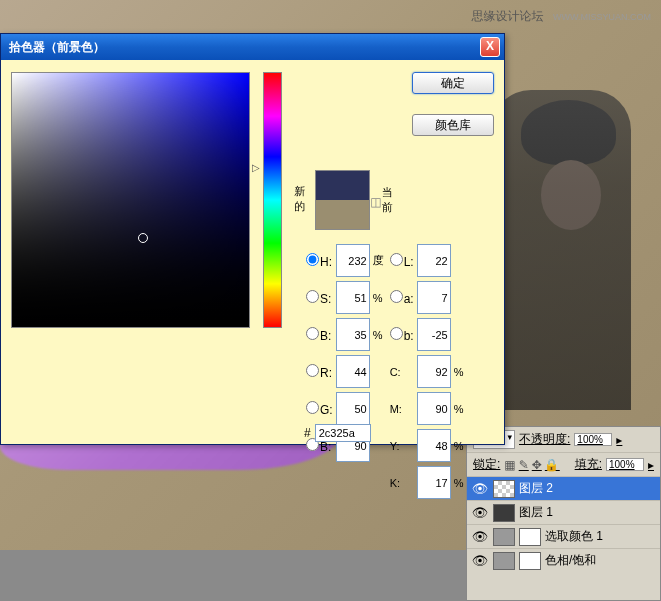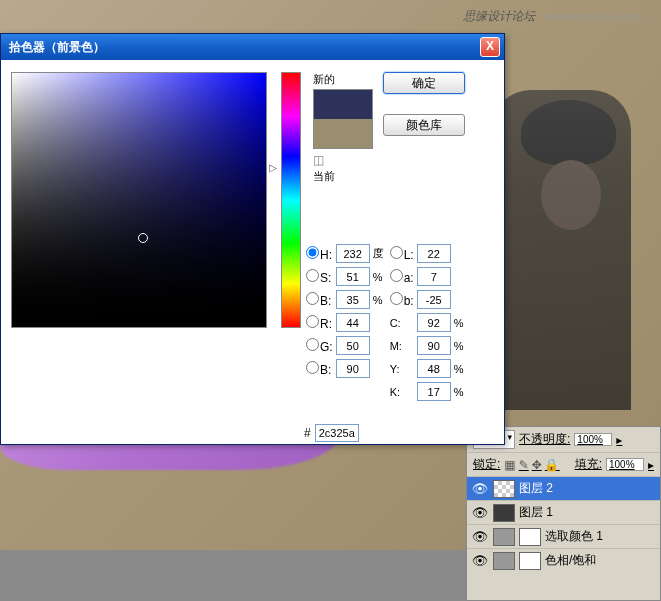--- a/index.html
+++ b/index.html
@@ -1,51 +1,51 @@
 <!DOCTYPE html>
 <html><head>
 <meta charset="utf-8">
 <style>
 * { box-sizing: border-box; margin: 0; padding: 0; font-family: "Microsoft YaHei", SimSun, sans-serif; font-size: 12px; }
 body { width: 661px; height: 601px; background: #8a8a8a; position: relative; overflow: hidden; }
-.watermark { position: absolute; top: 8px; right: 18px; color: #555; font-size: 13px; z-index: 1; font-style: italic; }
+.watermark { position: absolute; top: 8px; right: 10px; color: #555; font-size: 13px; z-index: 1; }
 .watermark-url { font-size: 9px; color: #999; margin-left: 6px; }
 .canvas-bg { position: absolute; top: 0; left: 0; width: 661px; height: 550px; background: linear-gradient(135deg, #b8a890 0%, #a89878 40%, #9a8a6a 100%); }
 .purple-fabric { position: absolute; bottom: 80px; left: 0; width: 340px; height: 120px; background: linear-gradient(135deg, #c890e0, #b070d0, #a060c0); border-radius: 50% 40% 30% 20%; filter: blur(1px); }
 .person { position: absolute; right: 30px; top: 90px; width: 140px; height: 320px; background: linear-gradient(180deg, #3a3a3a 0%, #2a2a2a 30%, #1a1a1a 100%); border-radius: 40px 40px 0 0; opacity: 0.7; }
 .face { position: absolute; right: 60px; top: 160px; width: 60px; height: 70px; background: #e8c8b0; border-radius: 50%; }
 .hat { position: absolute; right: 45px; top: 100px; width: 95px; height: 65px; background: #555; border-radius: 50% 50% 40% 40%; }
 
-.dialog { position: absolute; top: 33px; left: 0; width: 505px; height: 412px; background: #ffffff; border: 1px solid #0a246a; box-shadow: 2px 2px 6px rgba(0,0,0,0.3); z-index: 10; }
+.dialog { position: absolute; top: 33px; left: 0; width: 505px; height: 412px; background: #fef9c3; border: 1px solid #0a246a; box-shadow: 2px 2px 6px rgba(0,0,0,0.3); z-index: 10; }
 .titlebar { background: linear-gradient(to bottom, #2a80e8 0%, #1560c8 50%, #0a50b8 100%); height: 26px; display: flex; align-items: center; justify-content: space-between; padding: 0 4px 0 8px; }
 .titlebar-text { color: #fff; font-weight: bold; font-size: 12px; }
 .close-btn { width: 20px; height: 20px; background: linear-gradient(to bottom, #f89080, #e04030); border: 1px solid #fff; border-radius: 3px; color: #fff; text-align: center; line-height: 16px; font-weight: bold; cursor: pointer; }
 .dialog-body { padding: 12px 10px; display: flex; }
 .color-field { width: 256px; height: 256px; background: linear-gradient(to right, #fff, #0000ff), linear-gradient(to top, #000, transparent); background-blend-mode: multiply; position: relative; border: 1px solid #888; }
 .color-field-overlay { position: absolute; inset: 0; background: linear-gradient(to top, #000, transparent); }
 .color-circle { position: absolute; left: 126px; top: 160px; width: 10px; height: 10px; border: 1px solid #fff; border-radius: 50%; }
 .hue-arrows { width: 12px; height: 256px; display: flex; flex-direction: column; align-items: center; position: relative; }
 .hue-marker { position: absolute; top: 90px; font-size: 10px; color: #555; }
 .hue-strip { width: 20px; height: 256px; background: linear-gradient(to bottom, #ff0000 0%, #ff00ff 17%, #0000ff 33%, #00ffff 50%, #00ff00 67%, #ffff00 83%, #ff0000 100%); border: 1px solid #888; margin-left: 2px; }
-.preview-col { margin-left: 12px; display: flex; flex-direction: column; align-items: flex-start; }
+.preview-col { margin-left: 12px; display: flex; flex-direction: row; align-items: center; }
 .preview-label { font-size: 11px; margin-bottom: 2px; }
 .preview-box { width: 60px; height: 60px; border: 1px solid #888; display: flex; flex-direction: column; }
 .preview-new { flex: 1; background: #2c325a; }
 .preview-old { flex: 1; background: #9a8e70; }
 .cube-icon { margin-top: 4px; font-size: 12px; color: #888; }
 .btn-col { margin-left: 10px; display: flex; flex-direction: column; gap: 6px; }
 .ps-btn { width: 82px; height: 22px; background: linear-gradient(to bottom, #fff, #e0e0e0); border: 1px solid #888; border-radius: 3px; cursor: pointer; font-size: 12px; }
 .ps-btn.default { border: 1px solid #2a6ad0; box-shadow: 0 0 2px #5a9ae0; }
 .values { position: absolute; top: 210px; left: 305px; display: grid; grid-template-columns: auto auto auto auto auto auto; gap: 4px 3px; align-items: center; }
 .values label { font-size: 11px; }
 .values input[type=radio] { margin-right: 1px; }
-.val-input { width: 34px; height: 19px; border: 1px solid #7a9ec8; padding: 0 2px; font-size: 11px; text-align: center; }
+.val-input { width: 34px; height: 33px; border: 1px solid #7a9ec8; padding: 0 2px; font-size: 11px; text-align: right; }
 .unit { font-size: 11px; width: 14px; }
 .hex-row { position: absolute; top: 390px; left: 303px; display: flex; align-items: center; gap: 4px; }
-.hex-input { width: 44px; height: 18px; border: 1px solid #7a9ec8; padding: 0 3px; font-size: 11px; }
+.hex-input { width: 56px; height: 18px; border: 1px solid #7a9ec8; padding: 0 3px; font-size: 11px; }
 .web-only { position: absolute; top: 365px; left: 12px; display: flex; align-items: center; gap: 4px; font-size: 12px; }
 
 .layers-panel { position: absolute; right: 0; bottom: 0; width: 195px; height: 175px; background: #d8d4c8; border: 1px solid #888; z-index: 5; }
 .panel-tabs { display: flex; background: #c8c4b8; border-bottom: 1px solid #999; height: 22px; }
 .panel-tab { padding: 3px 8px; font-size: 11px; cursor: pointer; }
 .panel-tab.active { background: #d8d4c8; border: 1px solid #999; border-bottom: none; margin-bottom: -1px; }
 .panel-tab-close { margin-left: 2px; font-size: 9px; }
 .panel-row { display: flex; align-items: center; padding: 3px 6px; gap: 4px; font-size: 11px; border-bottom: 1px solid #c0bcb0; text-decoration: underline; }
 .dropdown { border: 1px solid #999; background: #fff; padding: 1px 14px 1px 4px; font-size: 11px; position: relative; }
 .dropdown::after { content: "▾"; position: absolute; right: 2px; font-size: 9px; }

